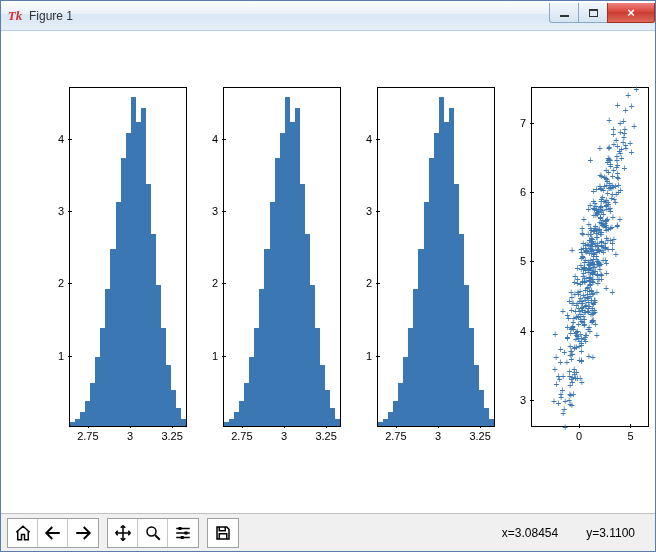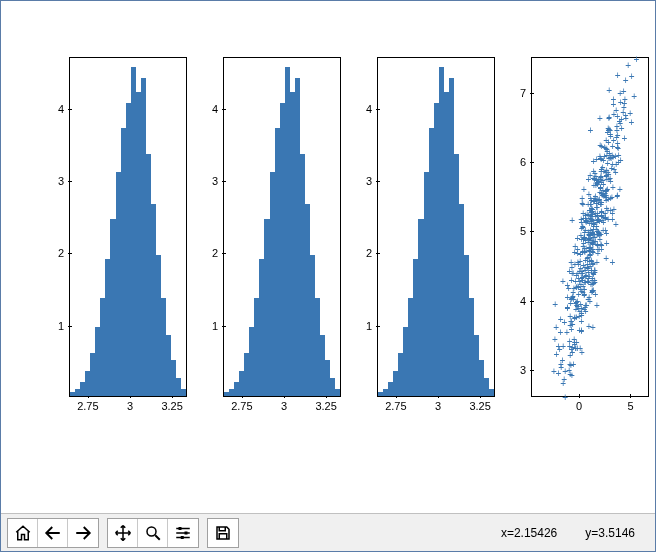--- a/index.html
+++ b/index.html
@@ -175,20 +175,35 @@
   display: flex;
   gap: 28px;
   padding-right: 14px;
 }
 </style>
 </head>
 <body>
 
 <div class="window">
 
+  <div class="titlebar">
+    <div class="tk-icon">Tk</div>
+    <div class="title-text">Figure 1</div>
+    <div class="win-controls">
+      <div class="win-btn min">
+          <div class="glyph-min"></div>
+        </div>
+      <div class="win-btn max">
+          <div class="glyph-max"></div>
+        </div>
+      <div class="win-btn close">
+          <span class="glyph-x">×</span>
+        </div>
+    </div>
+  </div>
 
   <div class="canvas-area">
     <div class="plot-grid" id="plot-grid">
         <div class="subplot" style="position: absolute; left: 30px; top: 0px; width: 118px; height: 340px;">
           <div class="yaxis">
             <div class="tick" style="top: 267.66px;">1</div>
             <div class="tick-mark-y" style="top: 267.66px;"></div>
             <div class="tick" style="top: 195.319px;">2</div>
             <div class="tick-mark-y" style="top: 195.319px;"></div>
             <div class="tick" style="top: 122.979px;">3</div>
@@ -872,18 +887,18 @@
     </div>
     <div class="tool-group">
       <div class="tool-btn">
         <svg viewBox="0 0 24 24">
             <path fill="none" stroke="#000" stroke-width="2" d="M4 4 H17 L20 7 V20 H4 Z M7 4 V9 H15 V4 M7 20 V13 H17 V20"></path>
           </svg>
       </div>
     </div>
 
     <div class="status">
-      <span><span>x</span>=<span>2.15426</span></span>
-      <span><span>y</span>=<span>3.5146</span></span>
+      <span><span>x</span>=<span>3.08454</span></span>
+      <span><span>y</span>=<span>3.1100</span></span>
     </div>
   </div>
 
 </div>
 
 </body></html>

